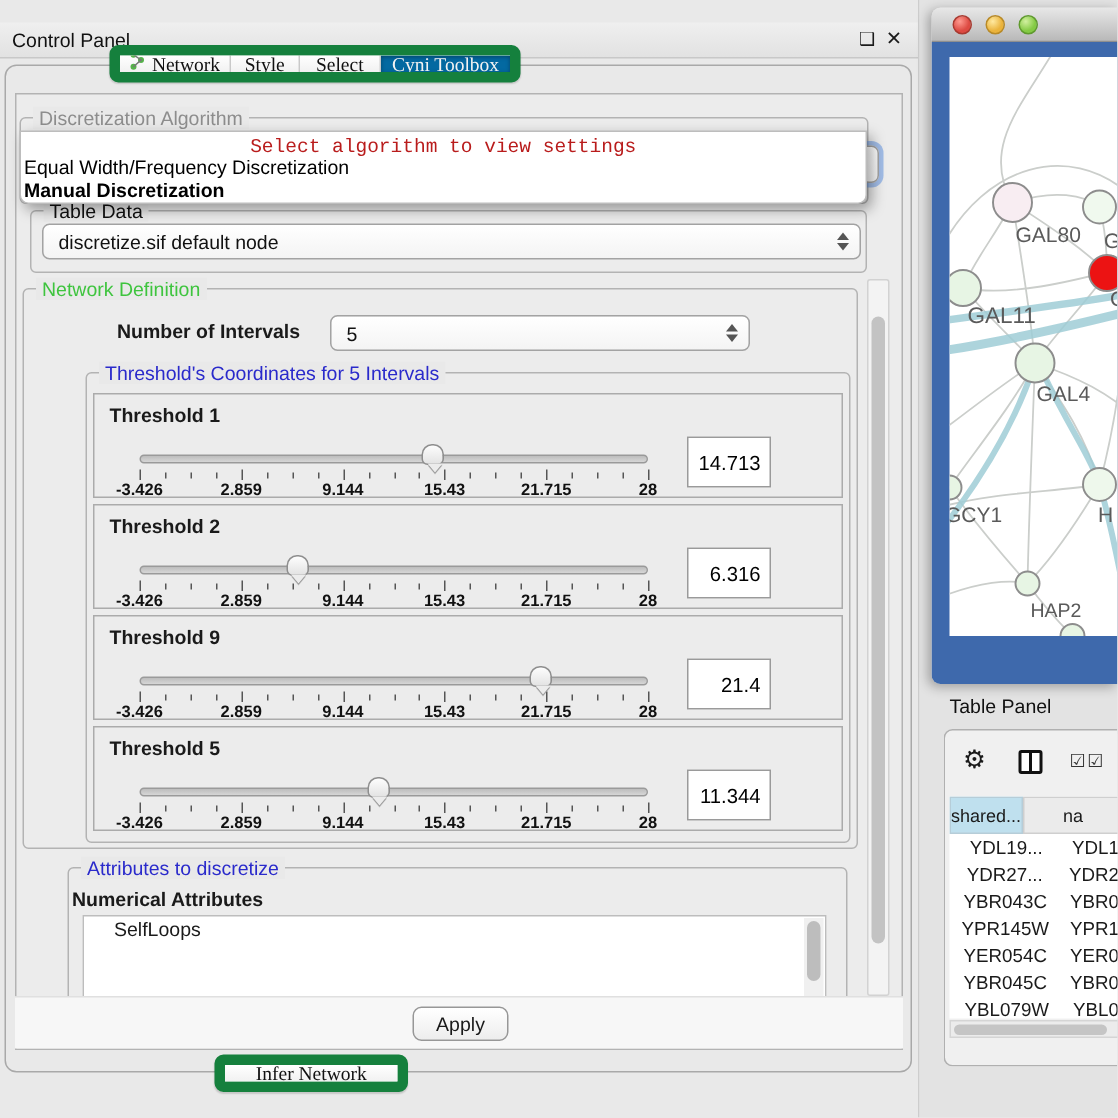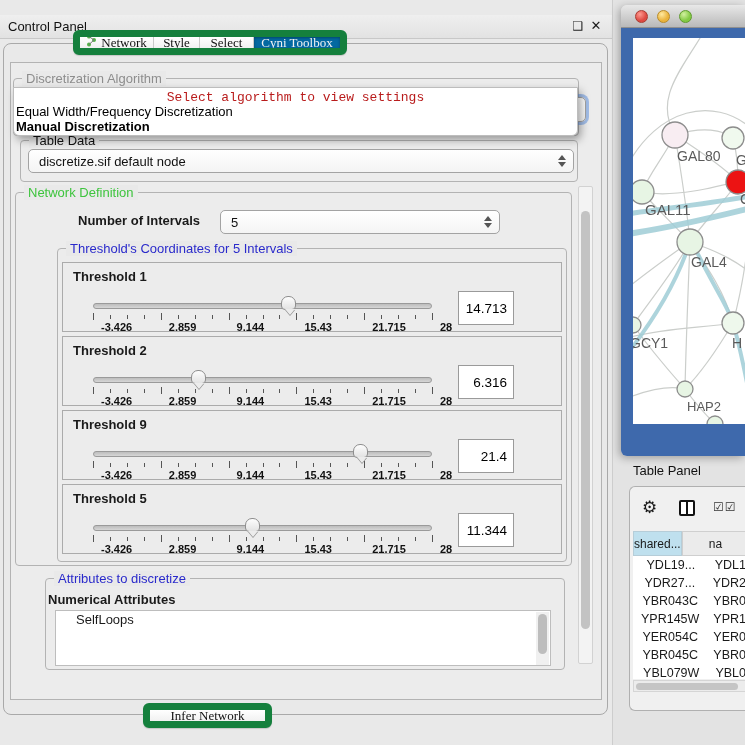--- a/index.html
+++ b/index.html
@@ -67,21 +67,21 @@
 
   
   .thr-panel { position:absolute; left:62px; width:500px; height:70px; border:1px solid #ababab; background:#ececec; }
   .thr-label { position:absolute; left:10px; top:6px; font-weight:bold; font-size:13px; }
   .thr-track { position:absolute; left:30px; top:40px; width:339px; height:6px; border-radius:3px; background:linear-gradient(#bdbdbd,#d6d6d6); border:1px solid #9a9a9a; }
   .thr-thumb { position:absolute; top:33px; width:15px; height:14px; background:linear-gradient(#fdfdfd,#e3e3e3); border:1px solid #8e8e8e; border-radius:7px 7px 4px 4px; }
   .thr-thumb::after { content:""; position:absolute; left:2.5px; top:12px; width:0; height:0; border-left:5px solid transparent; border-right:5px solid transparent; border-top:6px solid #ececec; filter:drop-shadow(0 1px 0 #8e8e8e); }
   .tick { position:absolute; width:1px; background:#555; }
   .tick.minor { top:52px; height:4px; }
   .tick.major { top:50px; height:7px; }
-  .tick-label { position:absolute; top:58px; width:46px; text-align:left; font-size:11px; font-weight:bold; color:#111;margin-left:31px; }
+  .tick-label { position:absolute; top:58px; width:46px; text-align:center; font-size:11px; font-weight:bold; color:#111; }
   .thr-value { position:absolute; left:395px; top:28px; width:56px; height:34px; background:#fff; border:1px solid #9a9a9a; font-size:13.5px; text-align:right; padding-right:6px; font-family:"Liberation Sans",sans-serif; }
 
   
   #attr-group { left:45px; top:578px; width:520px; height:92px; }
   #attr-subtitle { position:absolute; left:48px; top:592px; font-weight:bold; }
   #attr-list { position:absolute; left:55px; top:610px; width:496px; height:56px; background:#fff; border:1px solid #bdbdbd; overflow:hidden; }
   .attr-item { height:18px; line-height:18px; padding-left:20px; font-size:13px; white-space:nowrap; }
   #attr-vscroll { position:absolute; right:1px; top:1px; width:13px; height:54px; background:#f0f0f0; }
   #attr-vthumb { position:absolute; left:2px; top:2px; width:9px; height:40px; background:#bdbdbd; border-radius:5px; }
 
@@ -347,20 +347,23 @@
     <span id="attr-subtitle">Numerical Attributes</span>
     <div id="attr-list">
       <div id="attr-items">
           <div class="attr-item">SelfLoops</div>
         </div>
       <div id="attr-vscroll">
           <div id="attr-vthumb"></div>
         </div>
     </div>
 
+    <div id="apply-strip">
+      <div id="apply-btn">Apply</div>
+    </div>
 
     <div id="bottom-tabs" class="seg">
       <div class="tab" style="width:115px">
           <span>Infer Network</span>
         </div>
     </div>
   </div>
 
   <div id="right">
 

